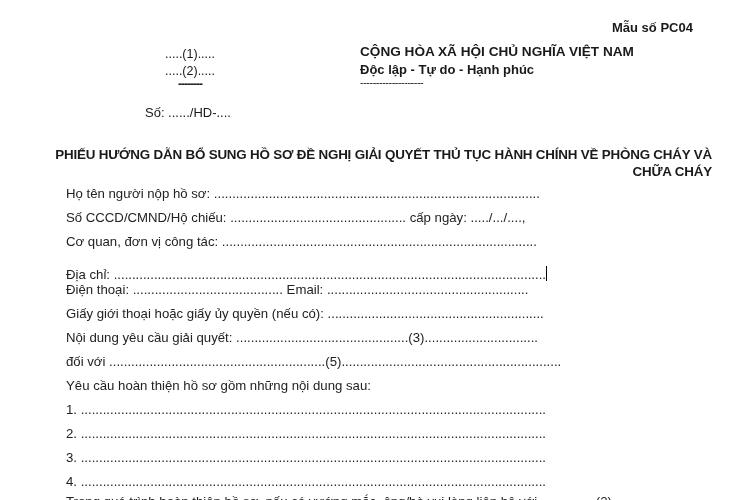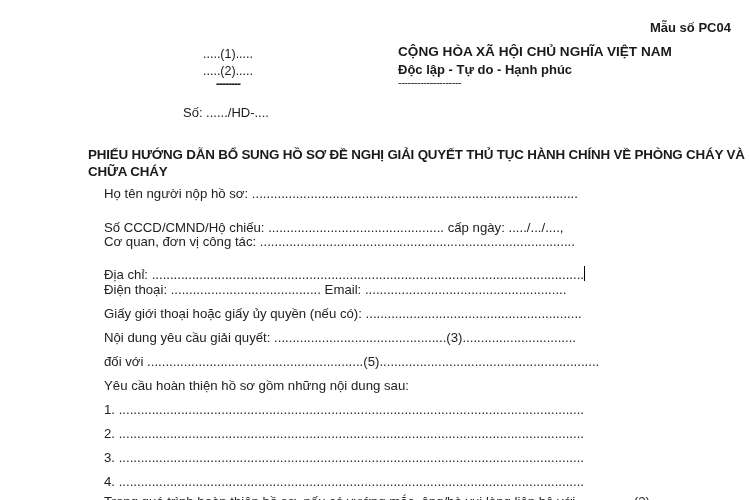--- a/index.html
+++ b/index.html
@@ -8,21 +8,21 @@
       background: #ffffff;
     }
     body {
       width: 750px;
       height: 500px;
       overflow: hidden;
       position: relative;
       font-family: "Liberation Sans", sans-serif;
       color: #1a1a1a;
     }
-    .abs { position: absolute; white-space: nowrap; margin-left: 38px; }
+    .abs { position: absolute; white-space: nowrap; }
     .form-code {
       left: 612px; top: 20px;
       font-size: 13px; font-weight: bold;
     }
     .agency {
       left: 135px; width: 110px; text-align: center;
       font-size: 12.5px;
     }
     .agency-1 { top: 47px; }
     .agency-2 { top: 64px; }
@@ -30,21 +30,21 @@
     .doc-number { left: 145px; top: 105px; font-size: 13px; }
     .nation {
       left: 360px; width: 288px; text-align: left;
       font-weight: bold;
     }
     .nation-title { top: 44px; font-size: 13.6px; }
     .nation-motto { top: 62px; font-size: 13px; }
     .nation-rule { top: 76px; font-size: 11px; letter-spacing: -0.5px; font-weight: normal; }
     .doc-title {
       left: 50px; width: 662px; top: 146px;
-      text-align: left;
+      text-align: right;
       font-size: 13.4px; font-weight: bold;
       line-height: 17px;
       white-space: normal;
       letter-spacing: -0.2px;
     }
     .field {
       left: 66px;
       font-size: 13.2px;
       color: #222;
       text-align: right;
@@ -68,21 +68,21 @@
   <div class="abs agency agency-rule">--------</div>
   <div class="abs doc-number">Số: ....../HD-....</div>
 
   <div class="abs nation nation-title">CỘNG HÒA XÃ HỘI CHỦ NGHĨA VIỆT NAM</div>
   <div class="abs nation nation-motto">Độc lập - Tự do - Hạnh phúc</div>
   <div class="abs nation nation-rule">--------------------</div>
 
   <div class="abs doc-title">PHIẾU HƯỚNG DẪN BỔ SUNG HỒ SƠ ĐỀ NGHỊ GIẢI QUYẾT THỦ TỤC HÀNH CHÍNH VỀ PHÒNG CHÁY VÀ CHỮA CHÁY</div>
 
   <div class="abs field" style="top:186px">Họ tên người nộp hồ sơ: .........................................................................................</div>
-  <div class="abs field" style="top:220px">Số CCCD/CMND/Hộ chiếu: ................................................ cấp ngày: ...../.../....,</div>
+  <div class="abs field" style="top:210px">Số CCCD/CMND/Hộ chiếu: ................................................ cấp ngày: ...../.../....,</div>
   <div class="abs field" style="top:234px">Cơ quan, đơn vị công tác: ......................................................................................</div>
   <div class="abs field" style="top:266px">
     <span>Địa chỉ: ......................................................................................................................</span><span class="cursor"></span>
   </div>
   <div class="abs field" style="top:282px">Điện thoại: ......................................... Email: .......................................................</div>
   <div class="abs field" style="top:306px">Giấy giới thoại hoặc giấy ủy quyền (nếu có): ...........................................................</div>
   <div class="abs field" style="top:330px">Nội dung yêu cầu giải quyết: ...............................................(3)...............................</div>
   <div class="abs field" style="top:354px">đối với ...........................................................(5)............................................................</div>
 
   <div class="abs field" style="top:378px">Yêu cầu hoàn thiện hồ sơ gồm những nội dung sau:</div>

